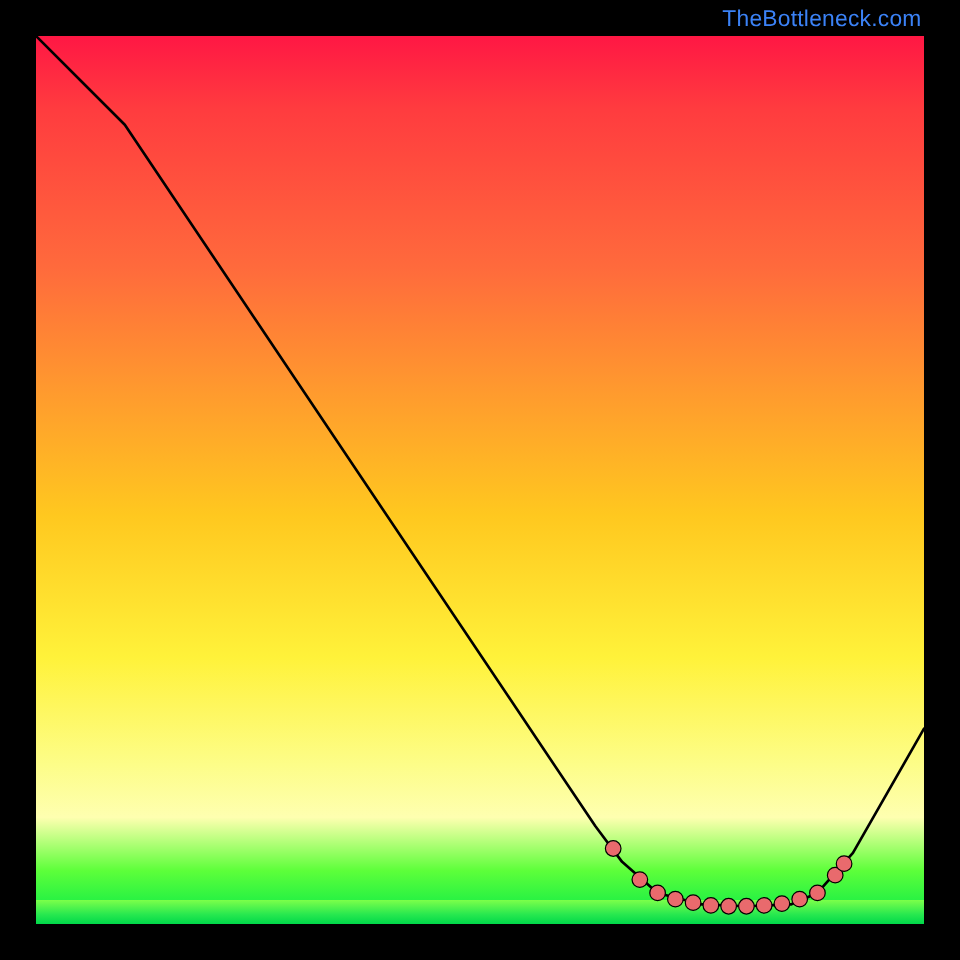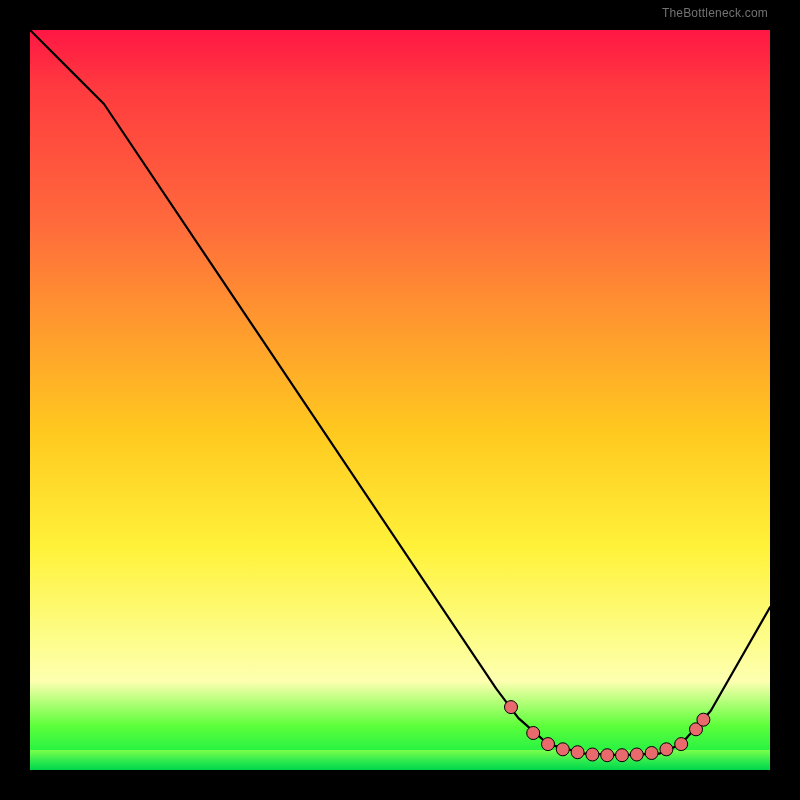--- a/index.html
+++ b/index.html
@@ -55,22 +55,22 @@
     position: absolute;
     left: 0;
     top: 0;
     width: 740px;
     height: 740px;
   }
   .watermark {
     position: absolute;
     top: 6px;
     right: 32px;
-    color: #737373;
-    font-size: 12px;
+    color: #3b82f6;
+    font-size: 19px;
     letter-spacing: 0.2px;
     font-weight: 500;
   }
 </style>
 </head>
 <body>
 
 <div class="stage">
   <div class="watermark">TheBottleneck.com</div>
   <div class="plot">

